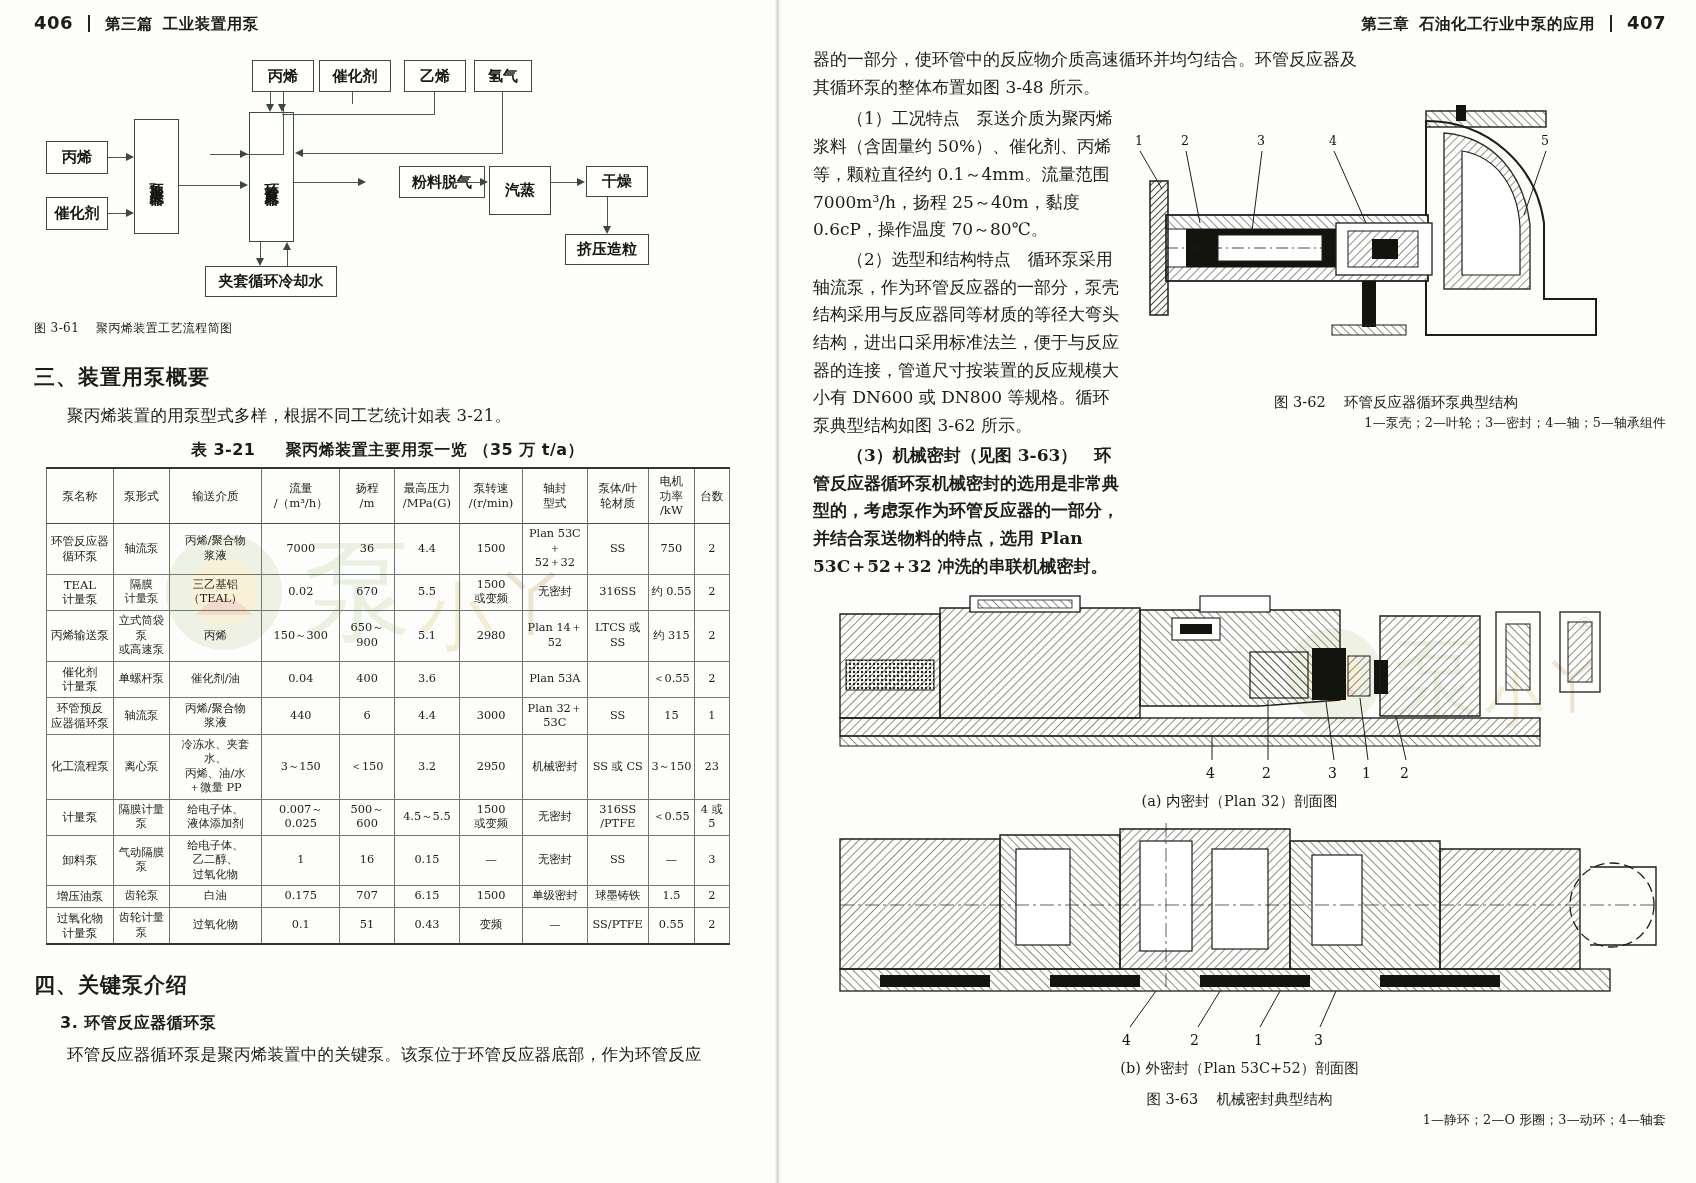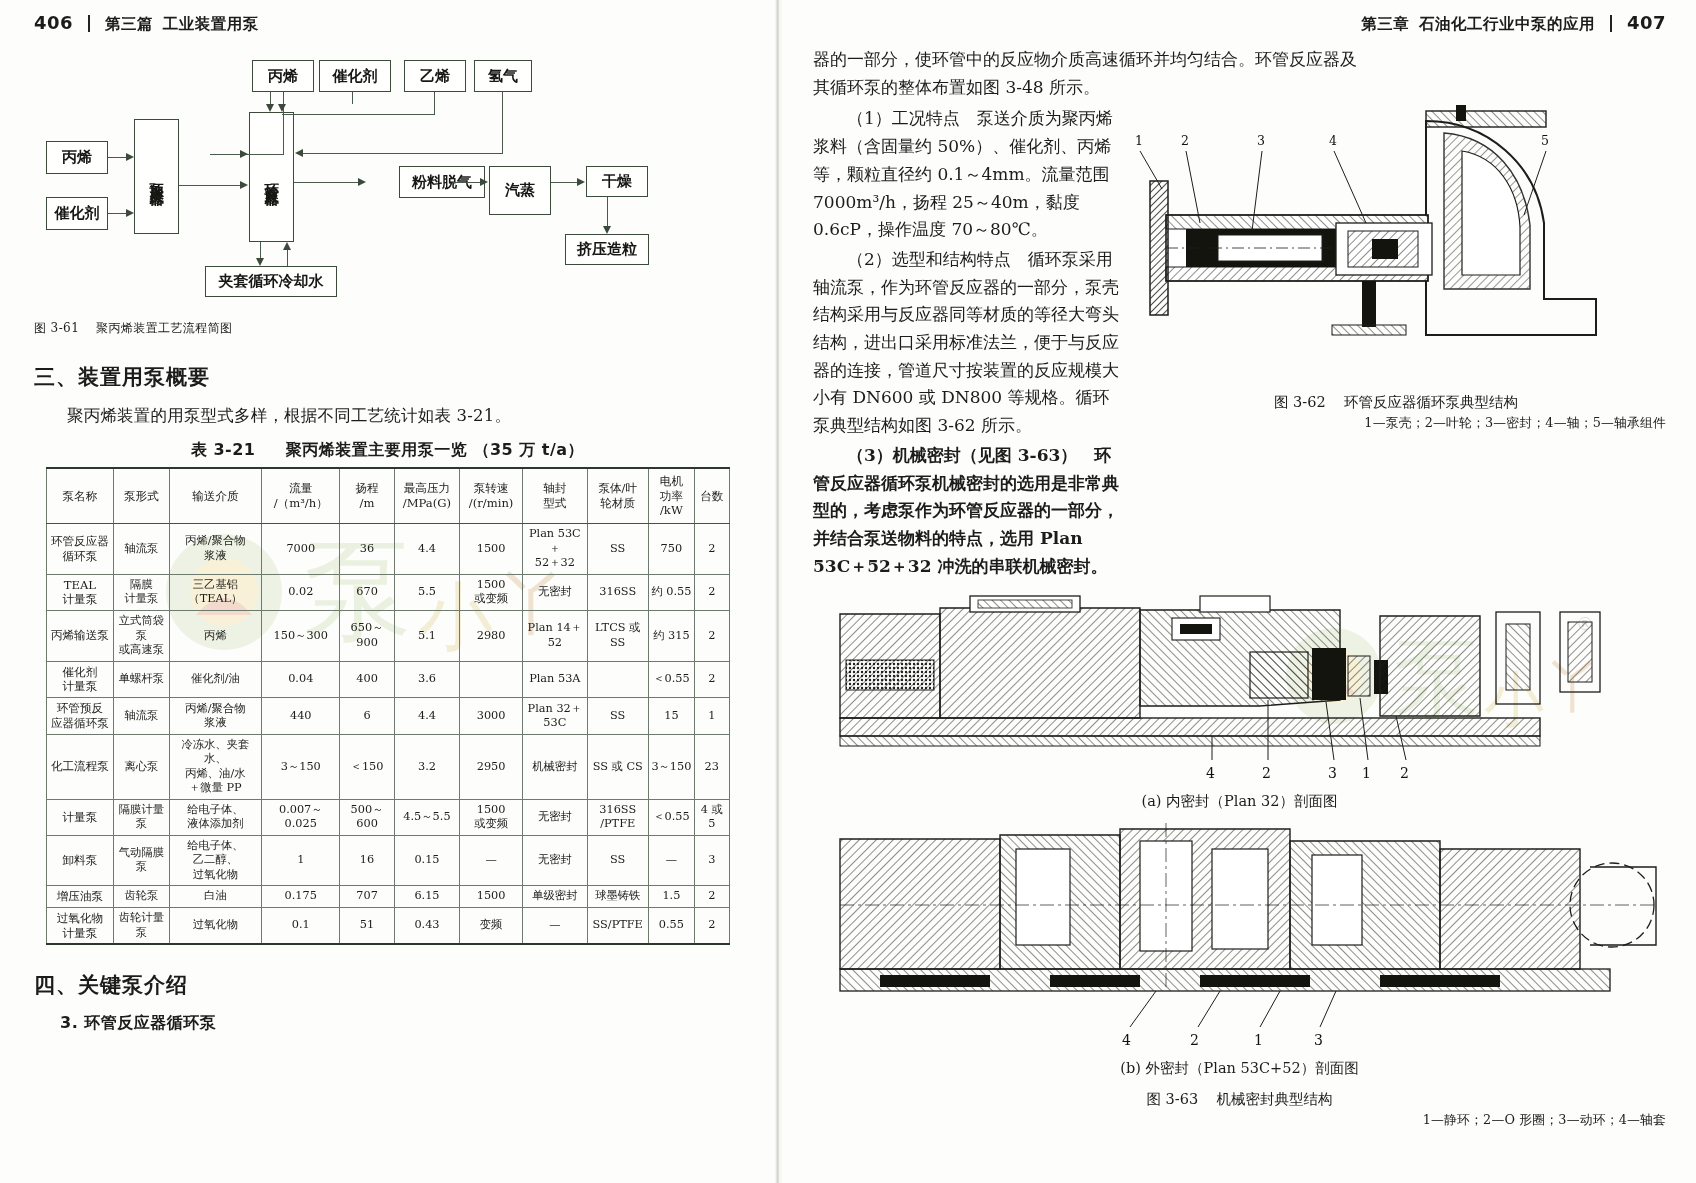--- a/index.html
+++ b/index.html
@@ -386,20 +386,21 @@
               <td>SS/PTFE</td>
               <td>0.55</td>
               <td>2</td>
             </tr>
           </tbody>
       </table>
     </div>
 
     <h2 class="sec-h">四、关键泵介绍</h2>
     <h3 class="sub-h">3. 环管反应器循环泵</h3>
+    <p class="body">环管反应器循环泵是聚丙烯装置中的关键泵。该泵位于环管反应器底部，作为环管反应</p>
   </div>
 
   <div class="gutter"></div>
 
   <div class="page page-right">
 
     <div class="runhead runhead-right">
       <span class="sec">第三章</span>
       <span>石油化工行业中泵的应用</span>
       <span class="bar"></span>

